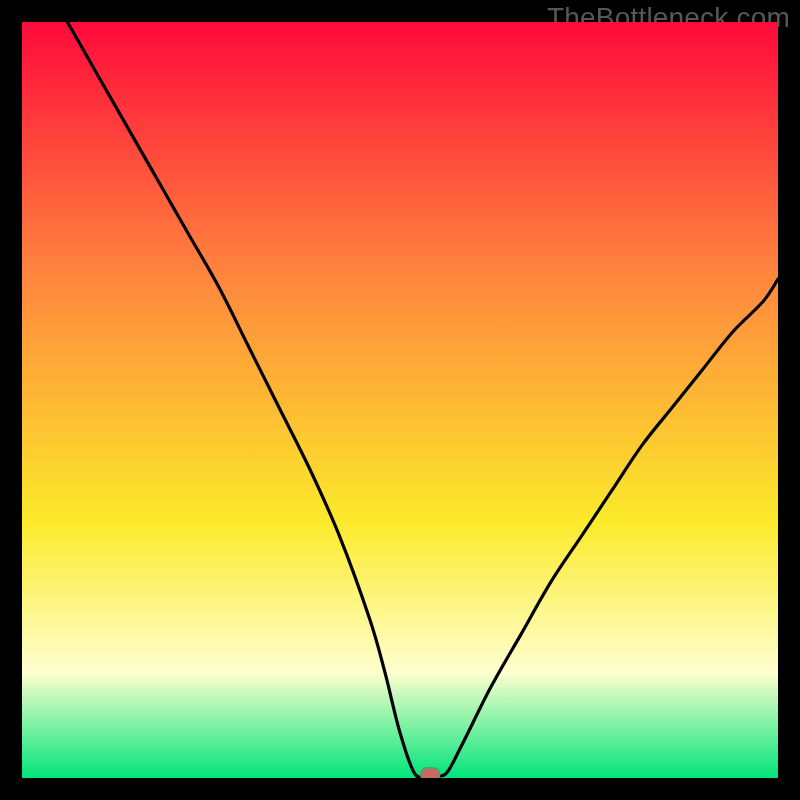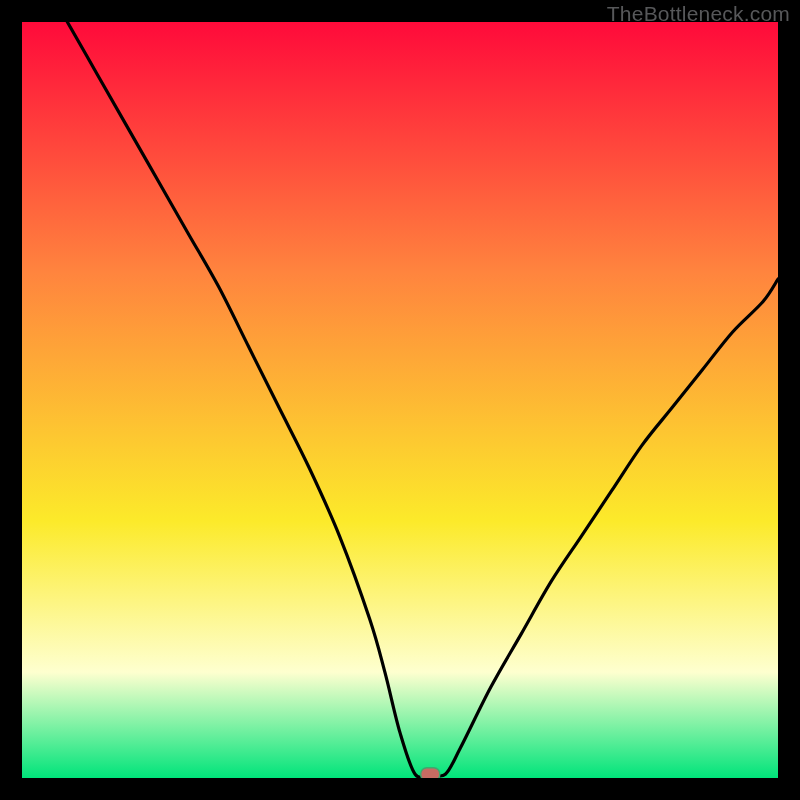--- a/index.html
+++ b/index.html
@@ -21,21 +21,21 @@
     left: 22px;
     top: 22px;
     width: 756px;
     height: 756px;
   }
   .watermark {
     position: absolute;
     top: 2px;
     right: 10px;
     font-family: Arial, Helvetica, sans-serif;
-    font-size: 21px;
+    font-size: 28px;
     color: #57585a;
     font-weight: 500;
     letter-spacing: 0.2px;
   }
 </style>
 </head>
 <body>
 
 <div class="chart-container">
 

